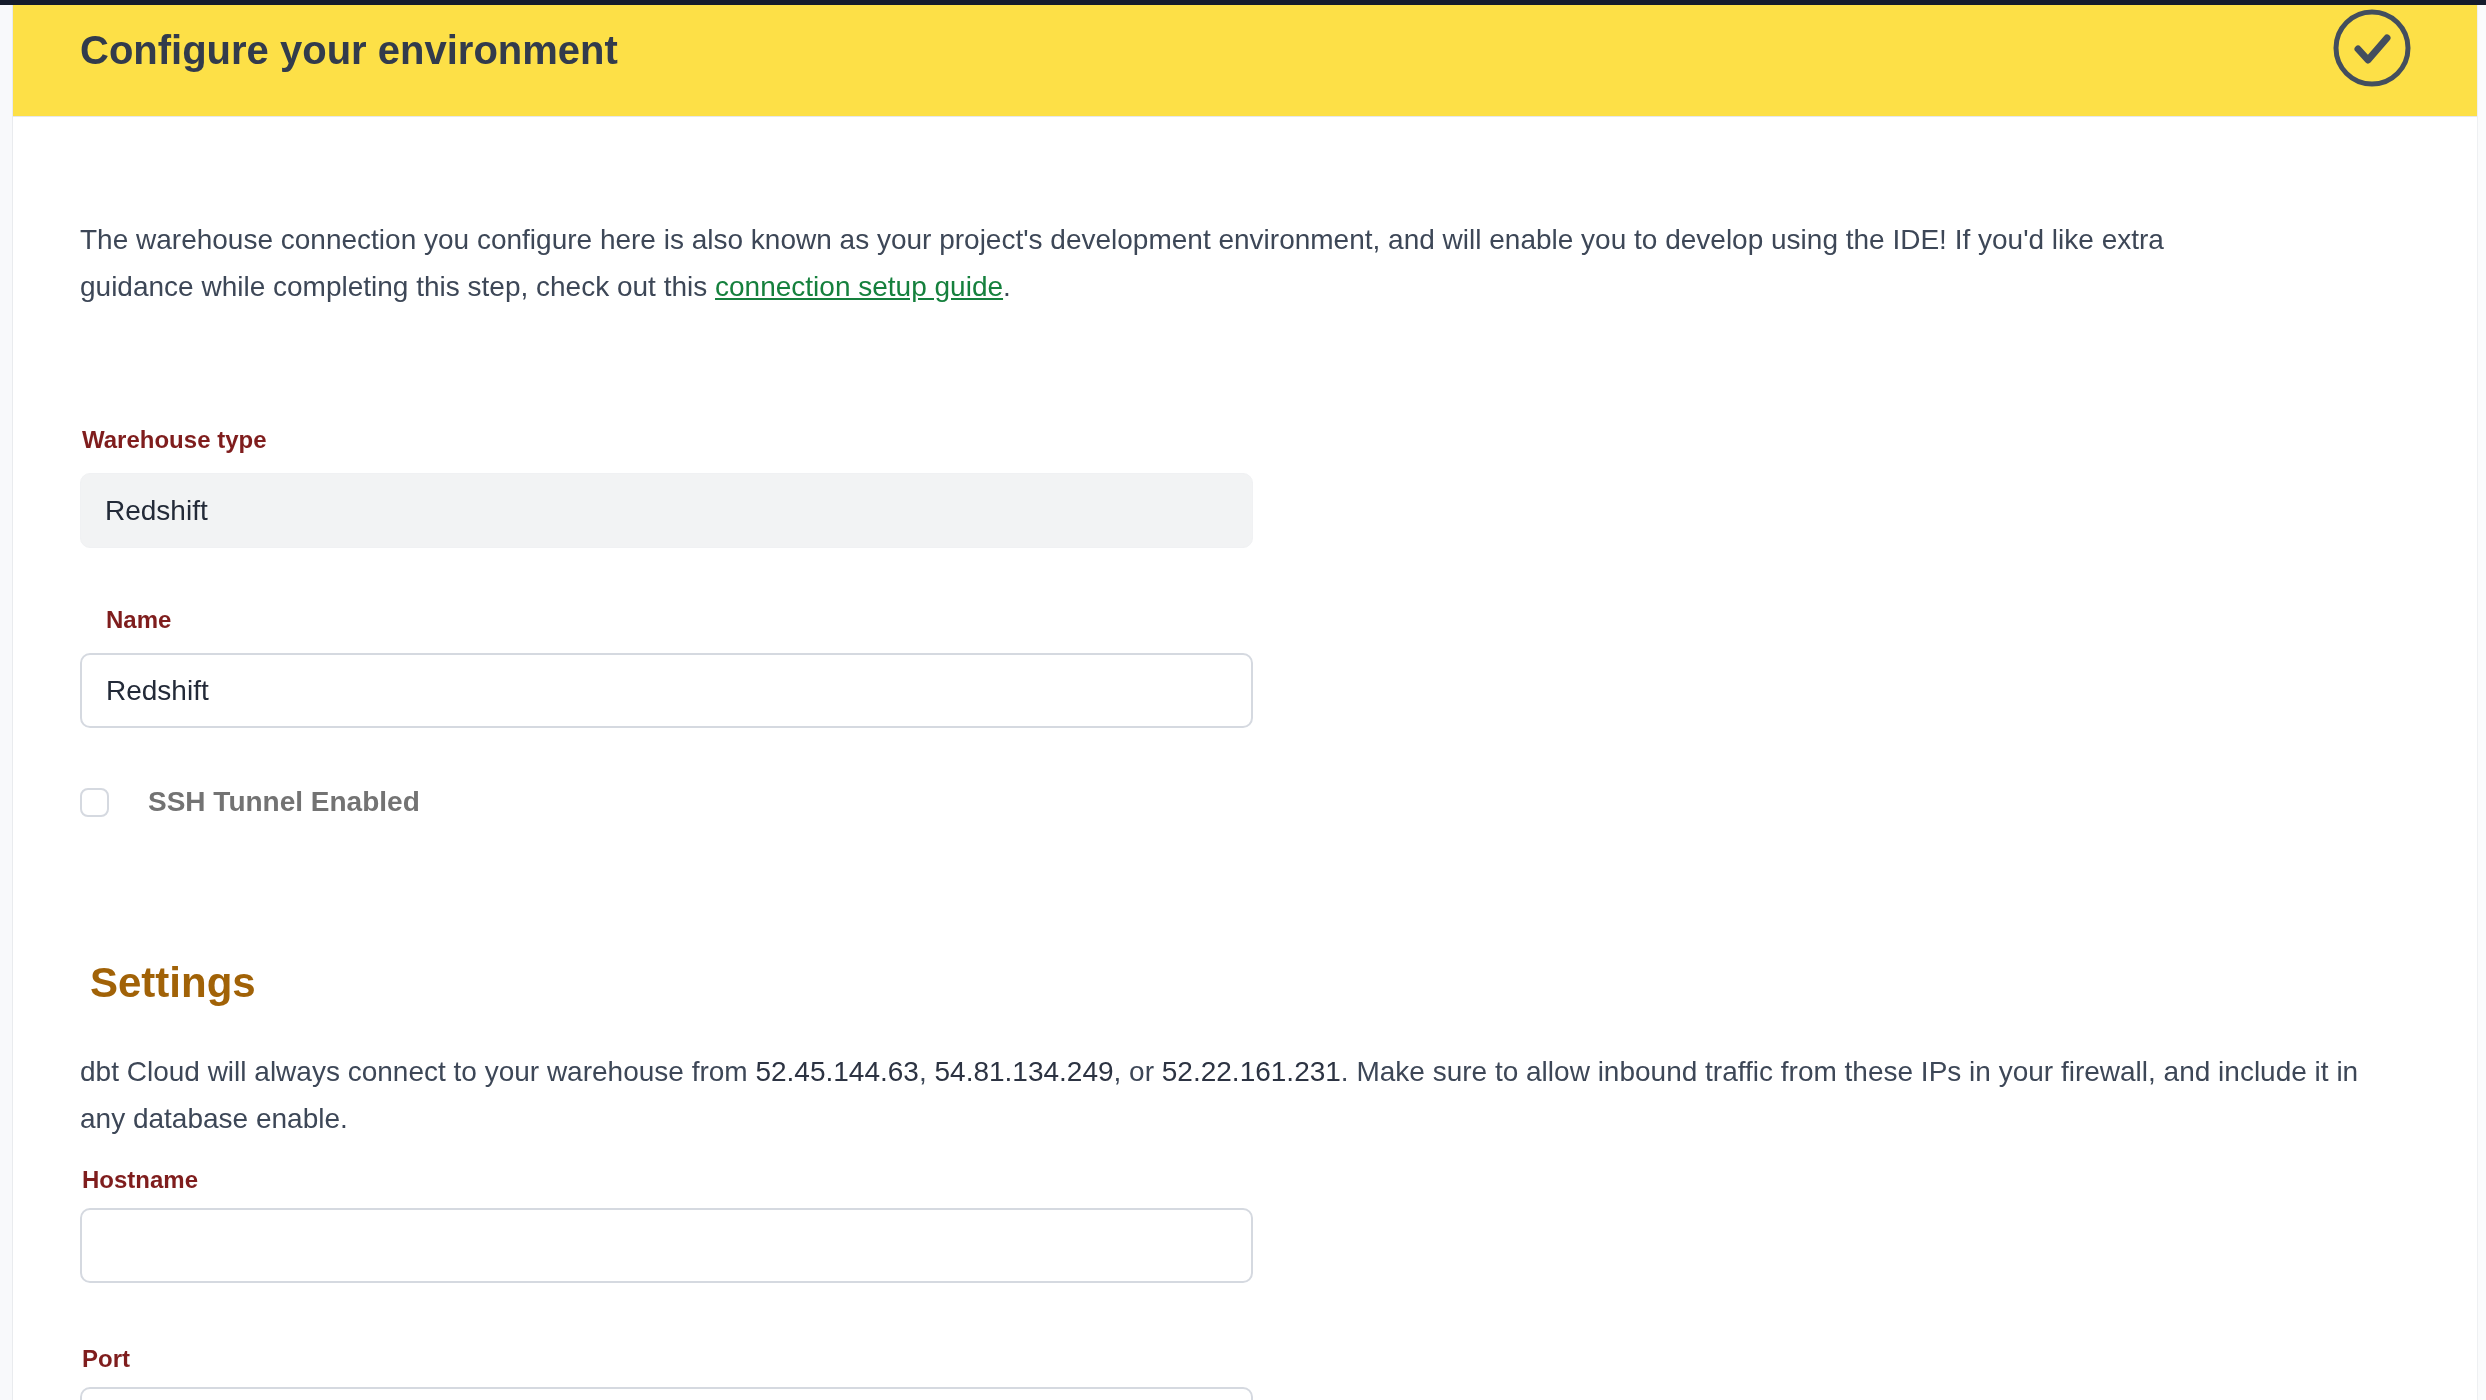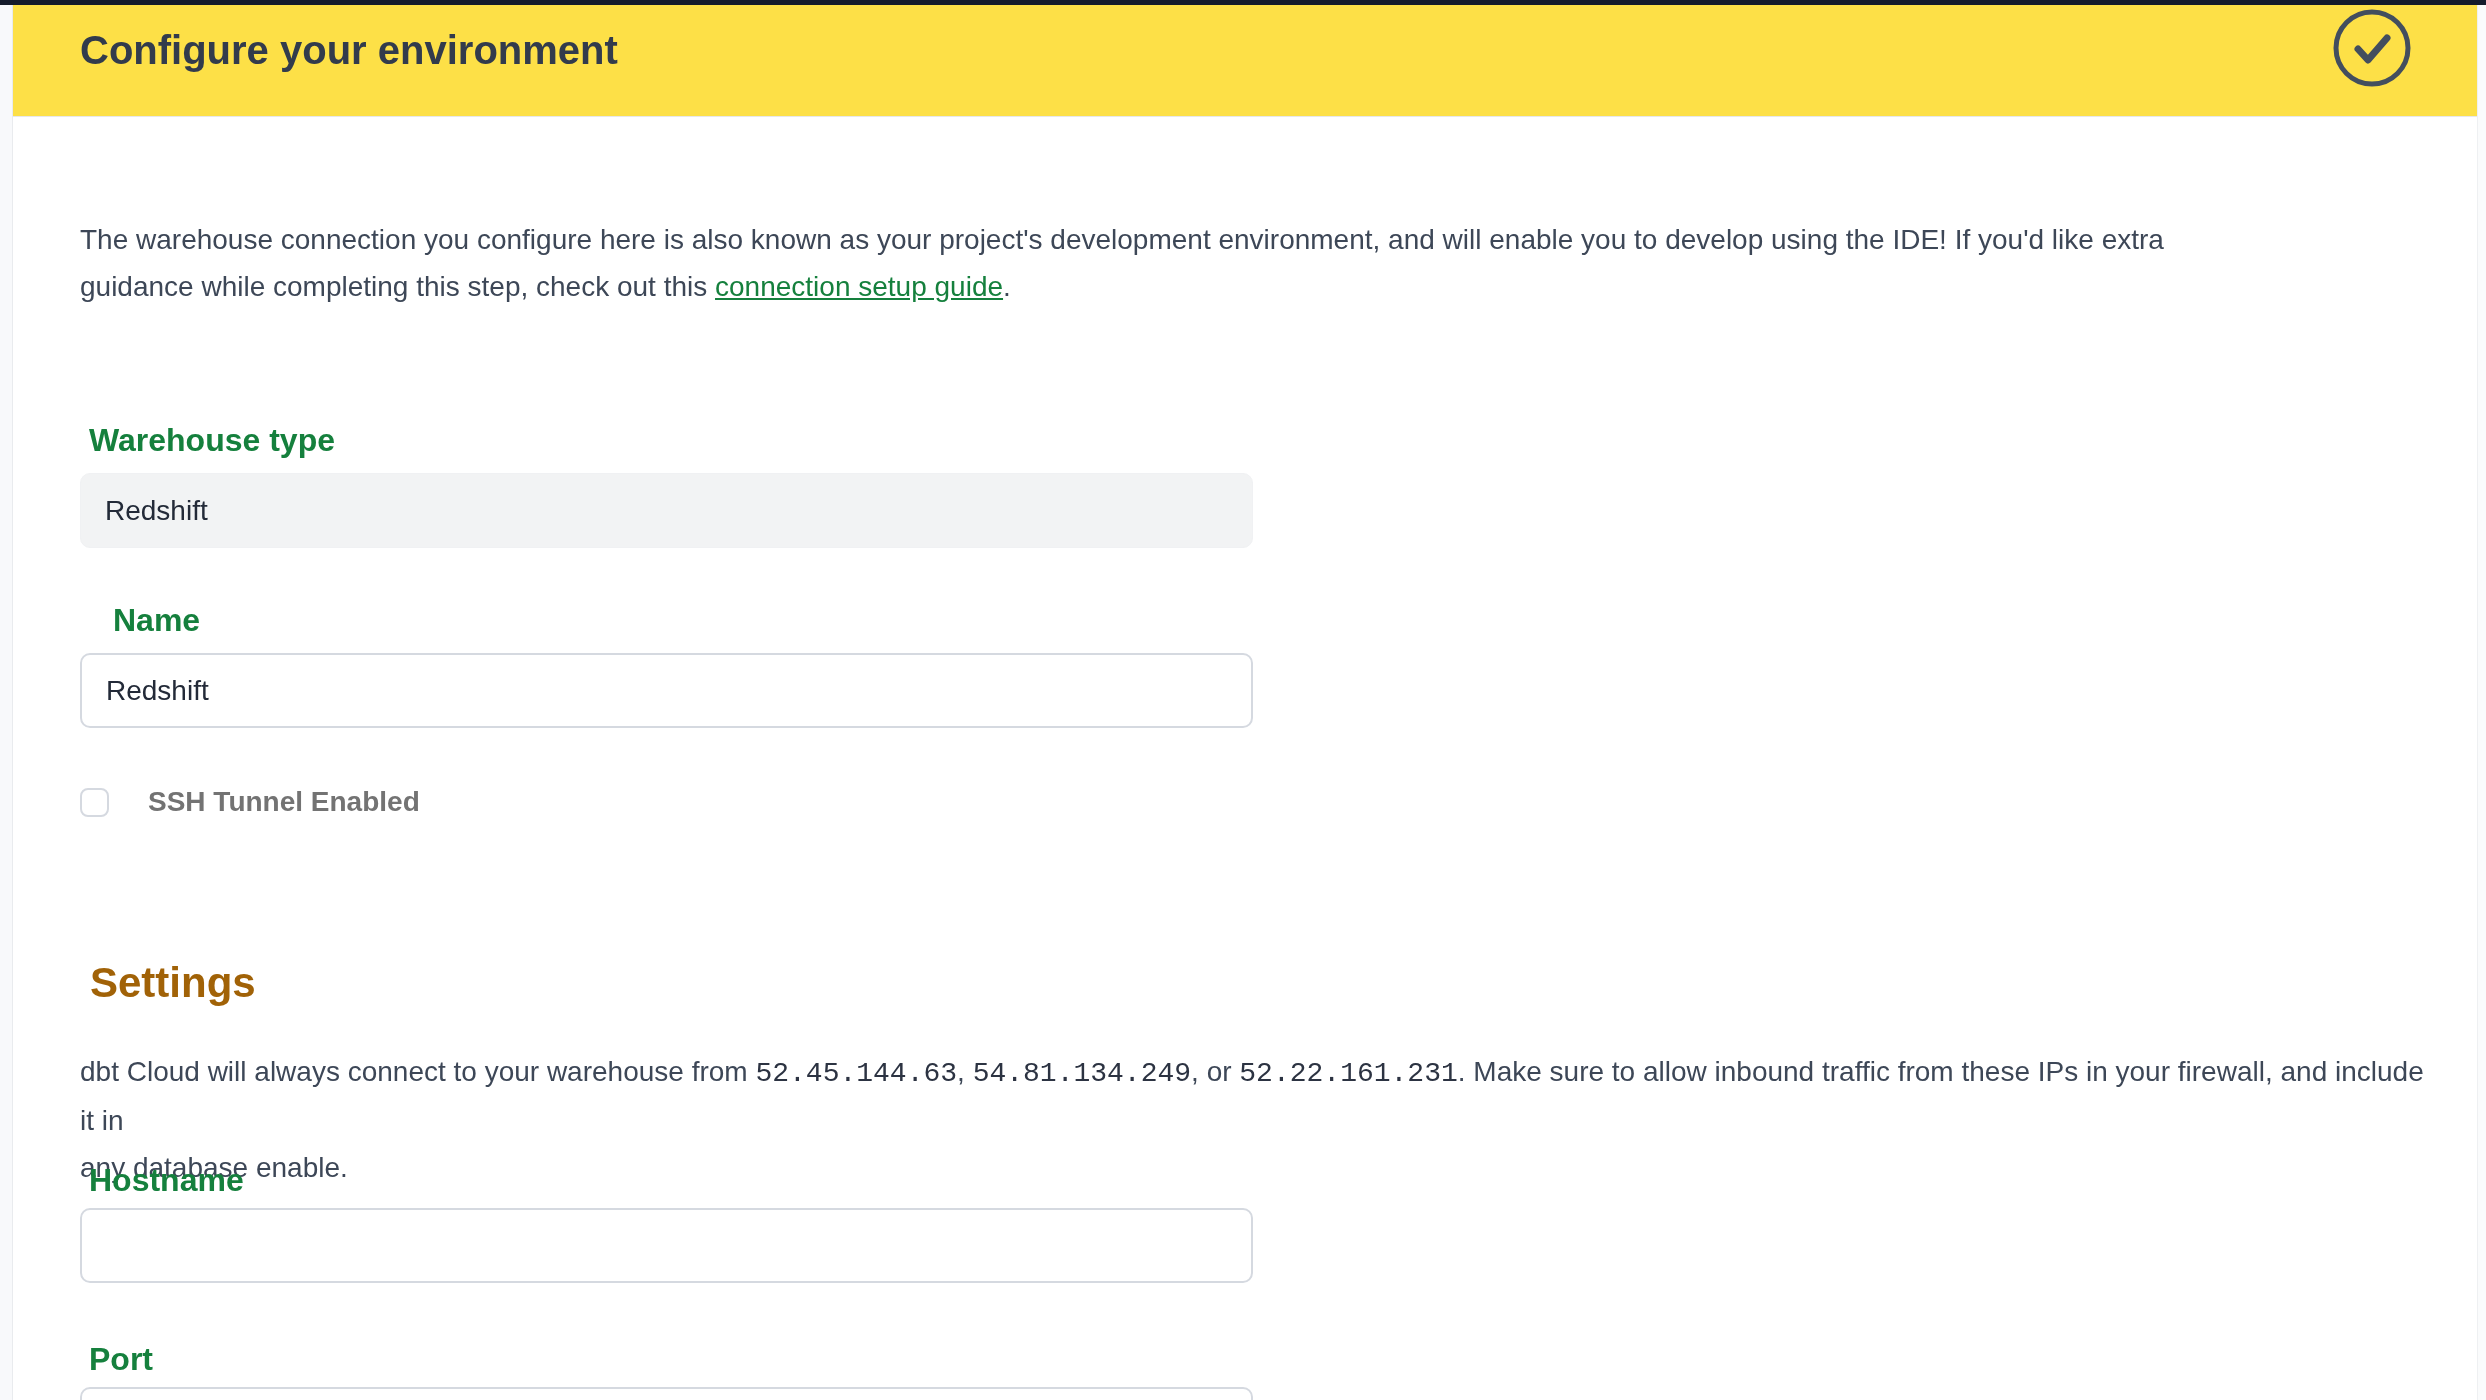--- a/index.html
+++ b/index.html
@@ -23,21 +23,21 @@
 
   .content{position:absolute;left:0;top:112px;right:0;bottom:0;}
 
   .intro{
     position:absolute;left:67px;top:71px;width:2330px;
     font-size:28px;line-height:47px;color:#3d4757;
   }
   a.guide-link{color:#15803d;text-decoration:underline;cursor:pointer;}
 
   .field-label{
-    position:absolute;left:76px;font-size:32px;font-weight:bold;color:#15803d;line-height:30px;
+    position:absolute;left:69px;font-size:24px;font-weight:bold;color:#7f1d1d;line-height:30px;
   }
   .lbl-warehouse{top:308px;}
   .lbl-name{top:488px;margin-left:24px;}
   .lbl-hostname{top:1048px;text-align:right;}
   .lbl-port{top:1227px;}
 
   .field-box{
     position:absolute;left:67px;width:1173px;height:75px;box-sizing:border-box;
     border-radius:10px;font-size:28px;display:flex;align-items:center;padding:0 24px;
   }
@@ -62,21 +62,21 @@
   }
   .ssh-label{font-size:28px;font-weight:bold;color:#737373;margin-left:12px;}
 
   .settings-heading{
     position:absolute;left:69px;top:841px;font-size:42px;font-weight:bold;color:#a16207;line-height:50px;margin-left:8px;
   }
   .ip-notice{
     position:absolute;left:67px;top:903px;width:2345px;
     font-size:28px;line-height:47px;color:#3d4757;
   }
-  .mono{font-family:Liberation Mono, monospace;font-size:28px;color:#2c3342;}
+  .mono{font-family:Liberation Sans, sans-serif;font-size:28px;color:#2c3342;}
 </style>
 </head>
 <body>
 
 <div class="screen">
   <div class="topbar"></div>
   <div class="left-strip"></div>
   <div class="right-strip"></div>
 
   <div class="panel">

